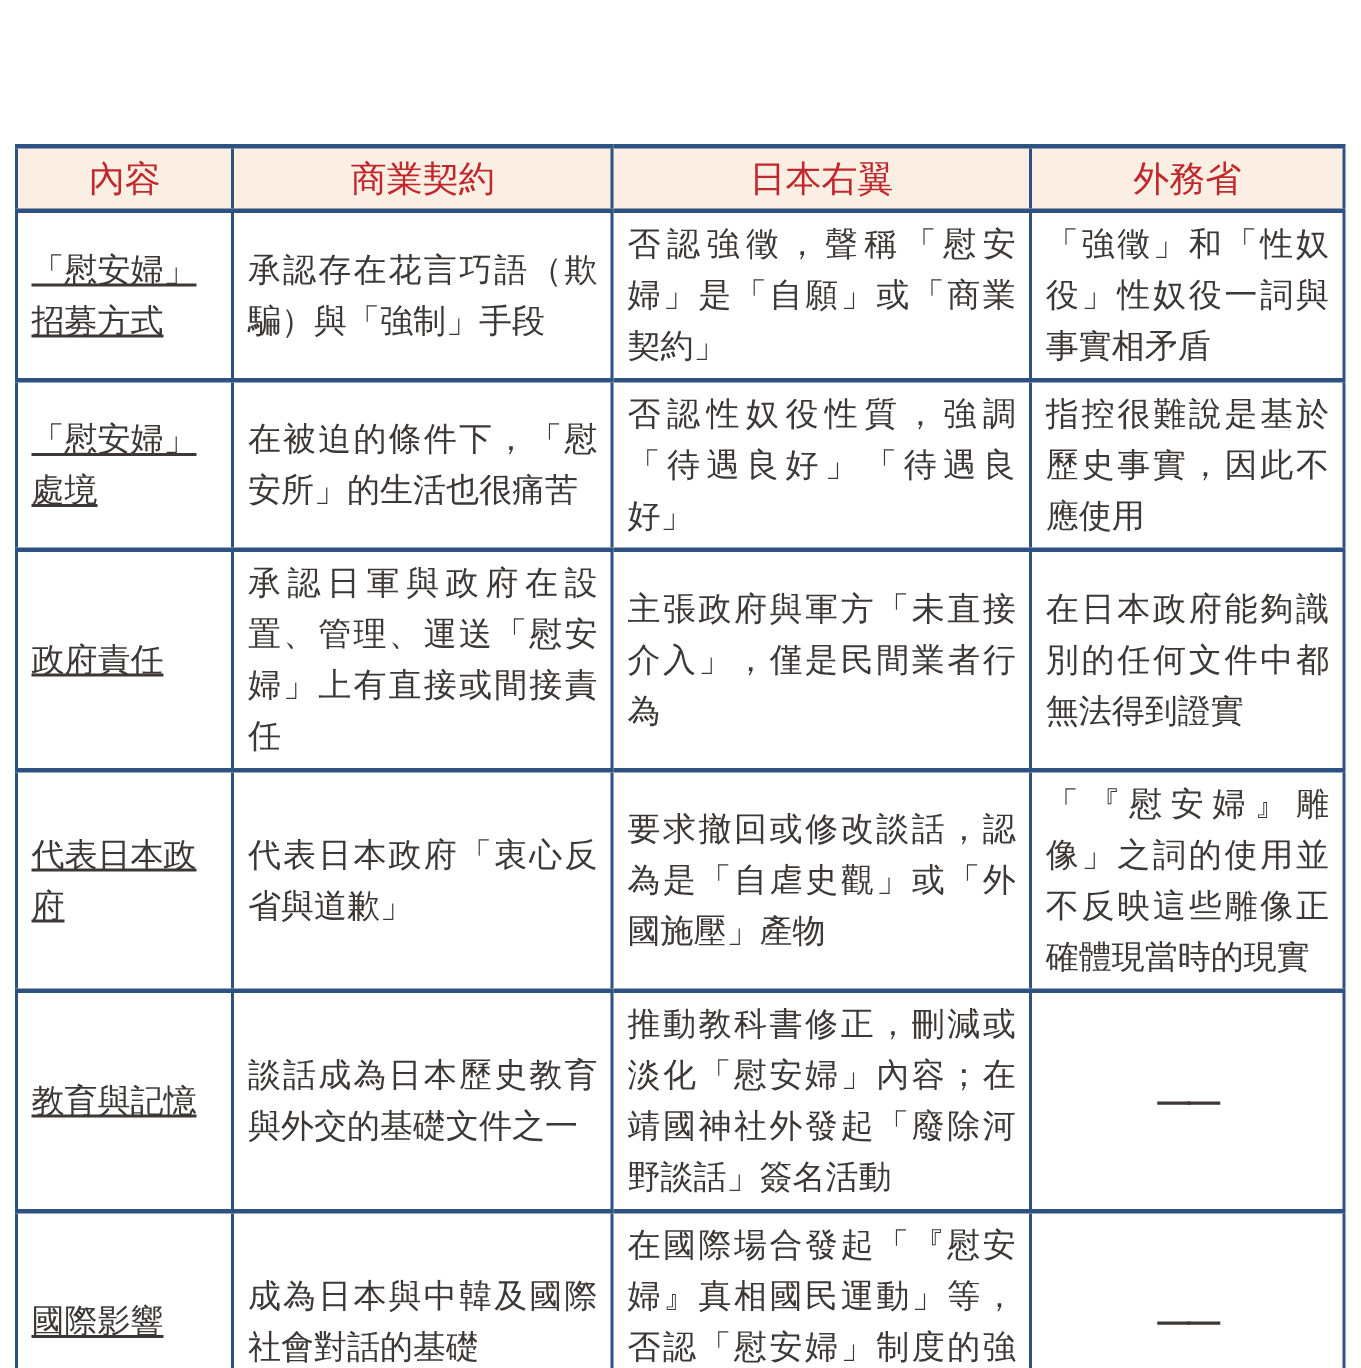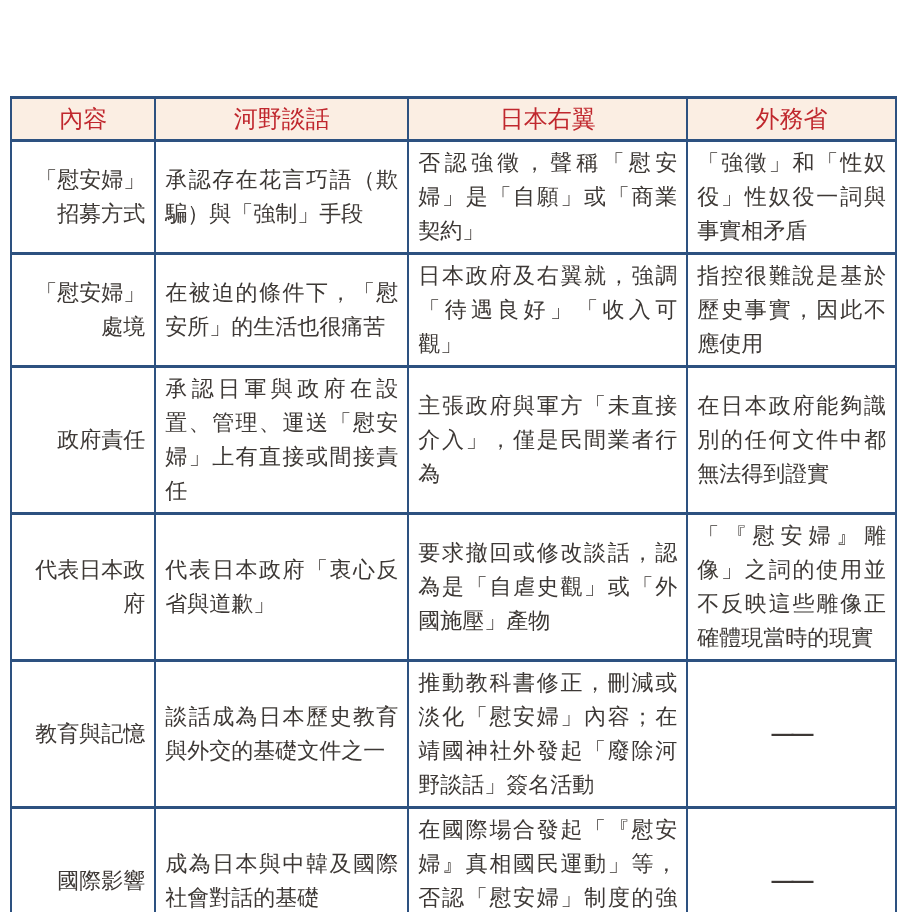--- a/index.html
+++ b/index.html
@@ -67,23 +67,24 @@
   }
   table.cmp td {
     font-size: 22px;
     line-height: 34px;
     color: #3d3835;
     vertical-align: middle;
     padding: 4px 9px;
     background: #ffffff;
   }
   td.topic {
-    text-align: right;
+    text-align: left;
     white-space: pre-line;
     padding: 4px 3px;
+    text-decoration: underline;
   }
   td.body {
     text-align: justify;
     text-justify: inter-character;
   }
   td.dash {
     text-align: center;
     font-weight: bold;
     letter-spacing: -2px;
   }
@@ -106,38 +107,38 @@
   <table class="cmp">
     <colgroup>
       <col class="c1">
         <col class="c2">
         <col class="c3">
         <col class="c4">
     </colgroup>
     <thead>
       <tr>
         <th>內容</th>
-        <th>河野談話</th>
+        <th>商業契約</th>
         <th>日本右翼</th>
         <th>外務省</th>
       </tr>
     </thead>
     <tbody>
       <tr class="r1">
         <td class="topic">「慰安婦」
 招募方式</td>
         <td class="body">承認存在花言巧語（欺騙）與「強制」手段</td>
         <td class="body">否認強徵，聲稱「慰安婦」是「自願」或「商業契約」</td>
         <td class="body">「強徵」和「性奴役」性奴役一詞與事實相矛盾</td>
       </tr>
       <tr class="r2">
         <td class="topic">「慰安婦」
 處境</td>
         <td class="body">在被迫的條件下，「慰安所」的生活也很痛苦</td>
-        <td class="body">日本政府及右翼就，強調「待遇良好」「收入可觀」</td>
+        <td class="body">否認性奴役性質，強調「待遇良好」「待遇良好」</td>
         <td class="body">指控很難說是基於歷史事實，因此不應使用</td>
       </tr>
       <tr class="r3">
         <td class="topic">政府責任</td>
         <td class="body">承認日軍與政府在設置、管理、運送「慰安婦」上有直接或間接責任</td>
         <td class="body">主張政府與軍方「未直接介入」，僅是民間業者行為</td>
         <td class="body">在日本政府能夠識別的任何文件中都無法得到證實</td>
       </tr>
       <tr class="r4">
         <td class="topic">代表日本政府</td>

